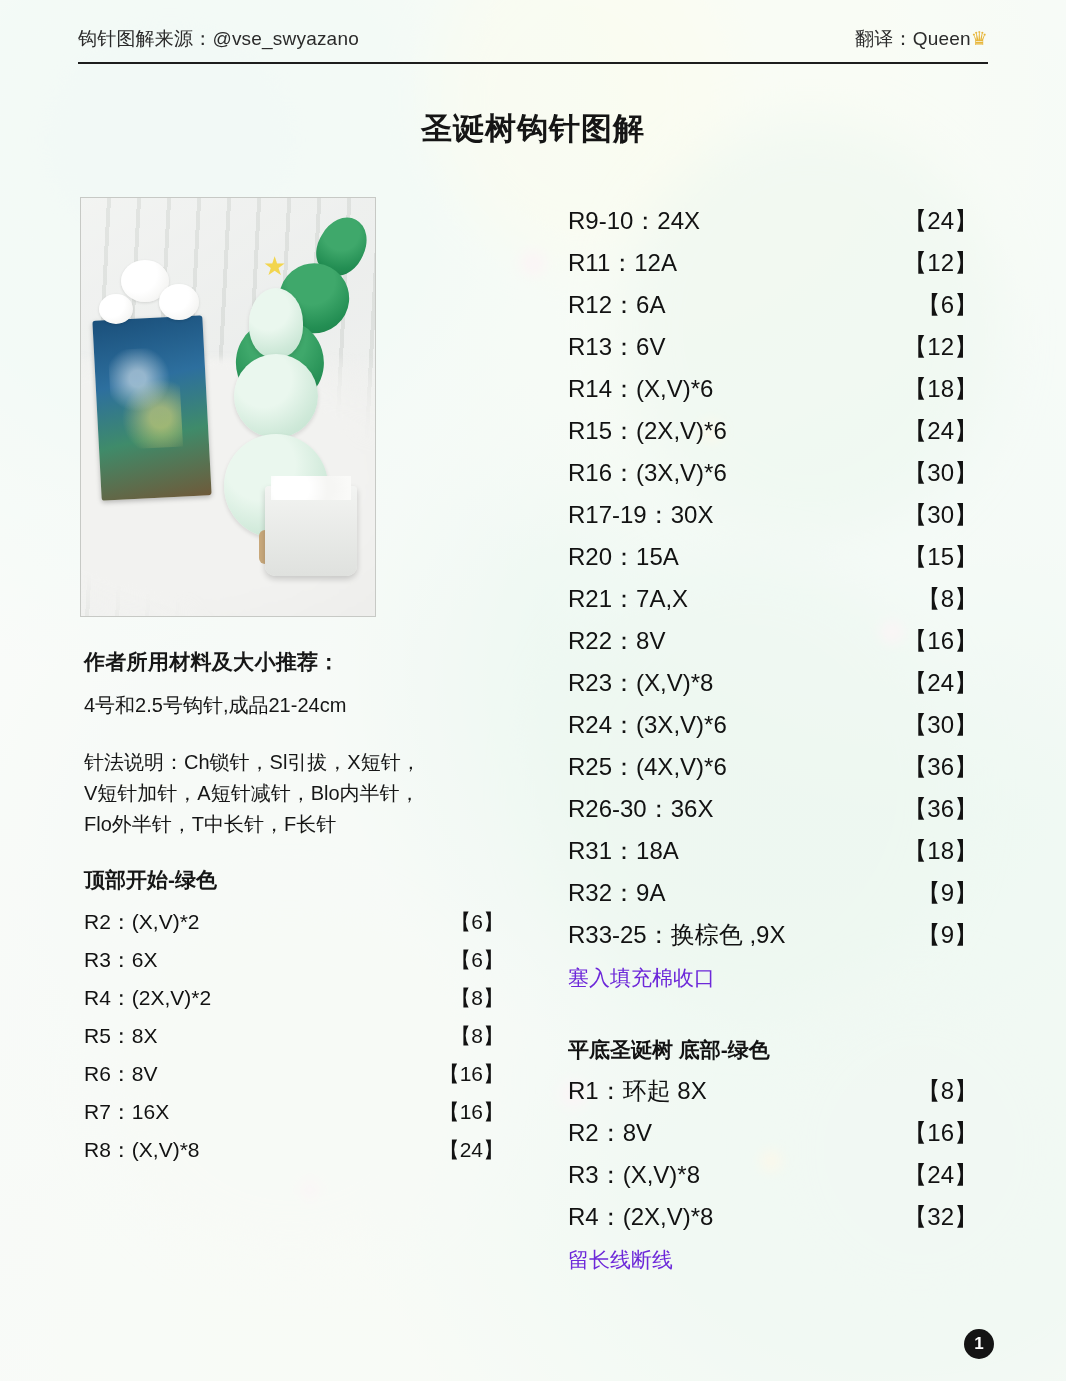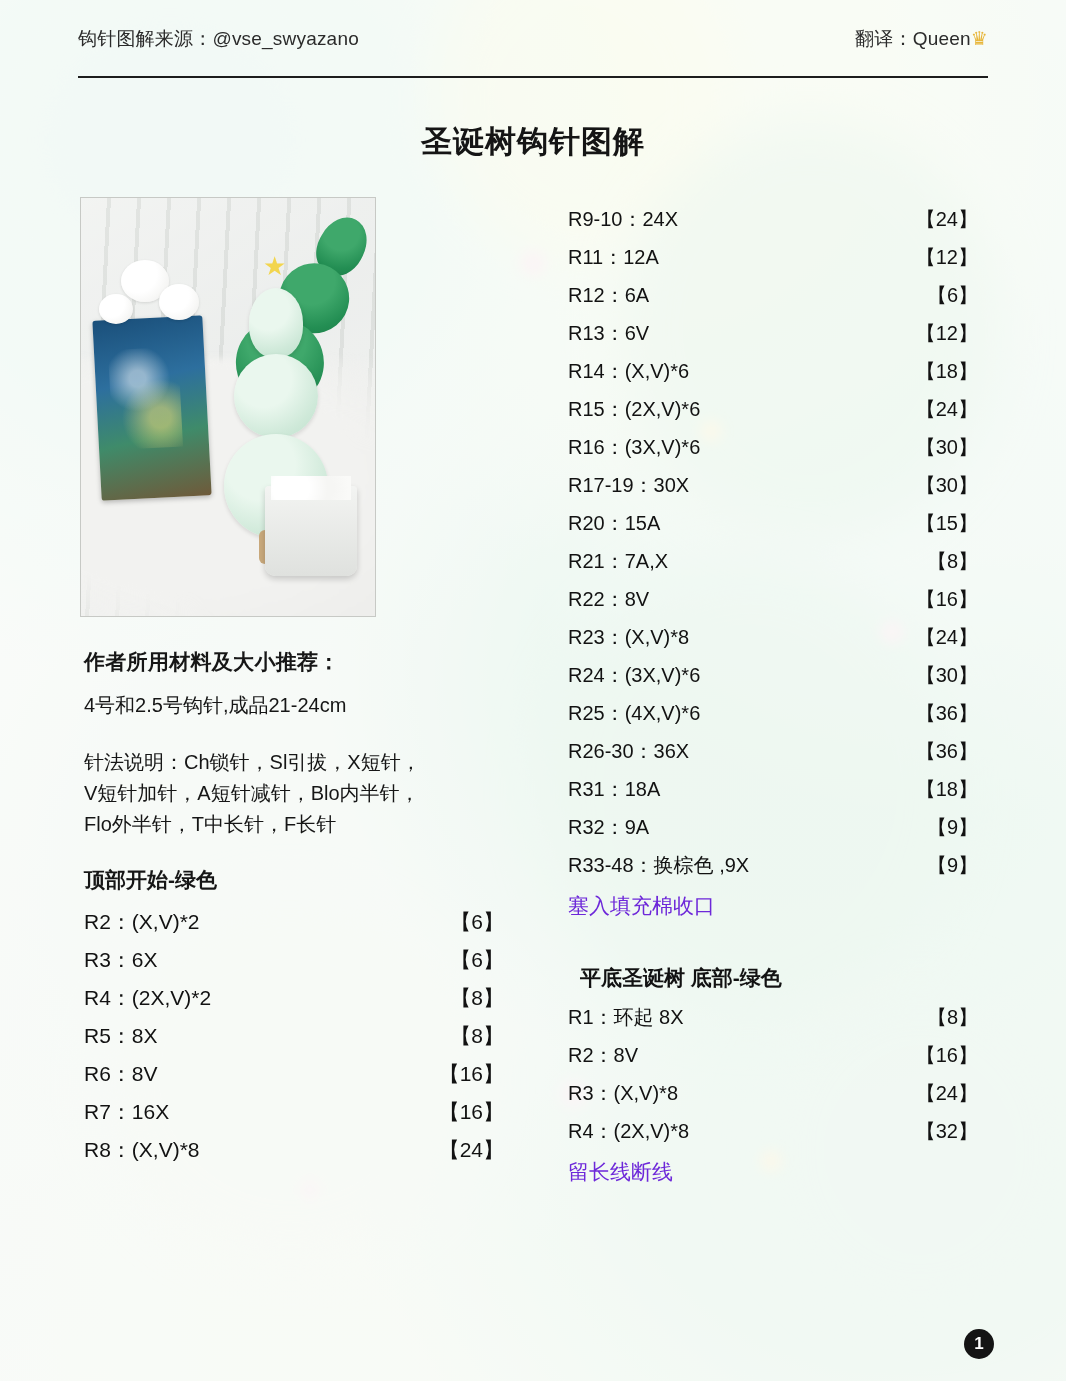--- a/index.html
+++ b/index.html
@@ -68,30 +68,30 @@
   .credit-bar {
     position: absolute;
     top: 26px;
     left: 78px;
     right: 78px;
     display: flex;
     justify-content: space-between;
     align-items: baseline;
     font-size: 19px;
     color: #2b2b2b;
-    padding-bottom: 24px;
+    padding-bottom: 10px;
     border-bottom: 2.5px solid #1d1d1d;
   }
   .credit-left { letter-spacing: 0.2px; }
   .credit-right { letter-spacing: 0.2px; }
   .crown { color: #e8b63a; }
 
   .doc-title {
     position: absolute;
-    top: 121px;
+    top: 108px;
     left: 0;
     right: 0;
     text-align: center;
     font-size: 31px;
     font-weight: bold;
     color: #151515;
     letter-spacing: 1px;
   }
 
   
@@ -225,33 +225,33 @@
     margin-bottom: 8px;
   }
 
   
   .right-col {
     position: absolute;
     left: 568px;
     top: 198px;
     width: 410px;
   }
-  .right-col .row { font-size: 20px; padding: 9px 0; align-items: flex-end; }
+  .right-col .row { font-size: 24px; padding: 9px 0; align-items: flex-end; }
   .right-col .r-count { min-width: 62px; text-align: right; }
   .left-col .r-count { min-width: 60px; text-align: right; }
 
   .plain-line {
     font-size: 21px;
     padding: 8px 0 0 0;
     color: #6d28d9;
   }
   .sub-head {
     font-size: 21px;
     font-weight: bold;
-    margin: 44px 0 6px 12px;
+    margin: 44px 0 6px 0;
     color: #121212;
   }
 
   
   .footer-watermark {
     position: absolute;
     left: 0; right: 0;
     bottom: 26px;
     text-align: center;
     font-size: 21px;
@@ -454,21 +454,21 @@
         </div>
         <div class="row">
           <span class="r-label">R31：18A</span>
           <span class="r-count">【18】</span>
         </div>
         <div class="row">
           <span class="r-label">R32：9A</span>
           <span class="r-count">【9】</span>
         </div>
         <div class="row">
-          <span class="r-label">R33-48：换棕色 ,9X</span>
+          <span class="r-label">R33-25：换棕色 ,9X</span>
           <span class="r-count">【9】</span>
         </div>
       </div>
     <div class="plain-line">塞入填充棉收口</div>
 
     <div class="sub-head">平底圣诞树 底部-绿色</div>
     <div class="rows" id="right-rows2">
         <div class="row">
           <span class="r-label">R1：环起 8X</span>
           <span class="r-count">【8】</span>

